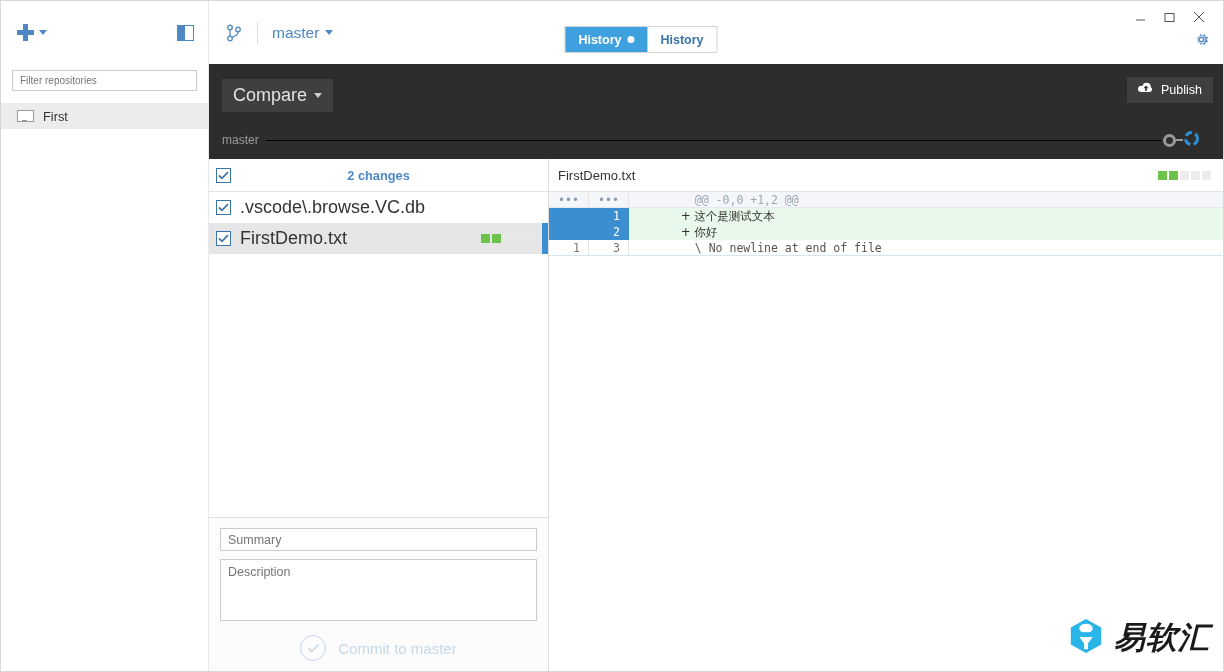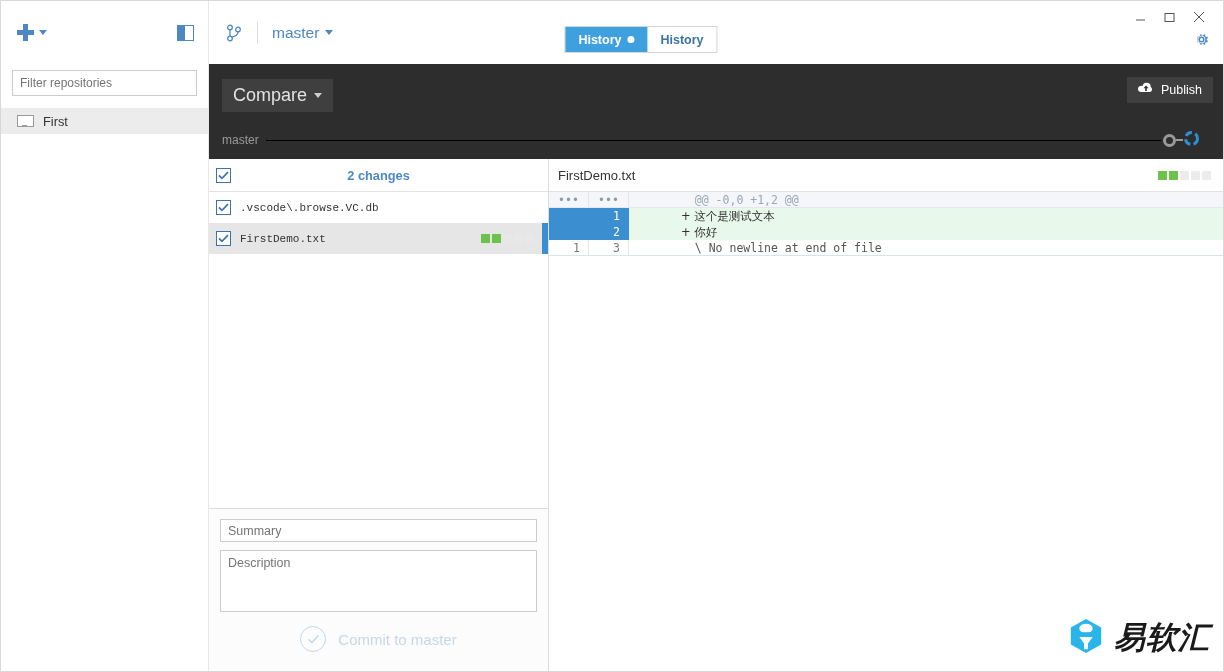--- a/index.html
+++ b/index.html
@@ -124,23 +124,23 @@
 
   
   .sidebar {
     width: 208px; flex: 0 0 208px;
     background: #ffffff;
     border-right: 1px solid #e8e8e8;
     display: flex; flex-direction: column;
   }
   .filter-wrap { padding: 6px 11px 12px 11px; }
   .filter-input {
-    width: 100%; height: 26px;
+    width: 100%; height: 21px;
     border: 1px solid #cccccc;
-    font-size: 12px; color: #8a8a8a;
+    font-size: 10px; color: #8a8a8a;
     padding: 0 7px;
     font-family: "Liberation Sans", sans-serif;
     background: #fff;
     outline: none;
   }
   .repo-item {
     height: 26px;
     display: flex; align-items: center; gap: 11px;
     padding: 0 0 0 16px;
     background: #ececec;
@@ -236,37 +236,36 @@
     display: flex; align-items: center; justify-content: center;
     cursor: pointer; flex: 0 0 auto;
   }
   .cb svg { display: block; }
 
   .file-list { flex: 1; overflow: hidden; }
   .file-row {
     height: 31px;
     display: flex; align-items: center;
     padding-left: 7px; padding-right: 0;
-    font-size: 11px; color: #333;
+    font-size: 18px; color: #333;
     cursor: pointer;
     position: relative;
-    font-family: Liberation Mono, monospace;
   }
   .file-row .fname { margin-left: 9px; flex: 1; }
   .file-row.selected { background: #e6e6e6; }
   .file-row.selected::after {
     content: ""; position: absolute; right: 0; top: 0; bottom: 0;
     width: 6px; background: #3b8fd1;
   }
   .stat-blocks { display: flex; gap: 2px; margin-right: 14px; }
   .sq { width: 9px; height: 9px; }
 
   .commit-area {
     border-top: 1px solid #dddddd;
-    padding: 10px 11px 9px 11px;
+    padding: 10px 11px 0 11px;
     background: #fcfcfc;
     flex: 0 0 auto;
   }
   .summary-input {
     width: 100%; height: 23px;
     border: 1px solid #cccccc; background: #fff;
     font-size: 12.5px; color: #777; padding: 0 7px;
     font-family: "Liberation Sans", sans-serif;
     outline: none; display: block;
   }

